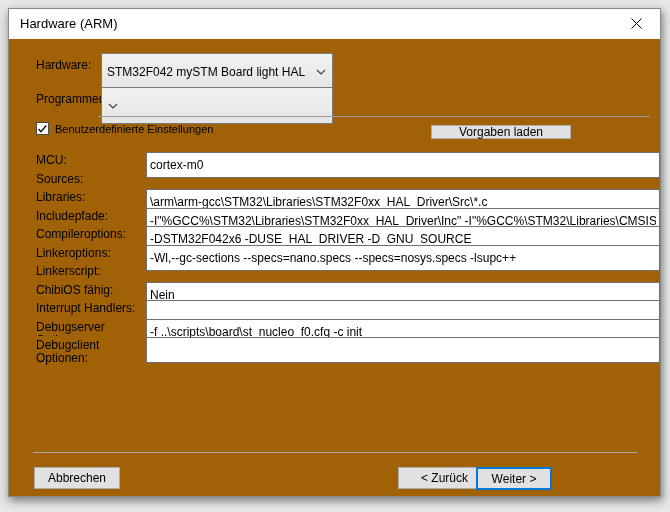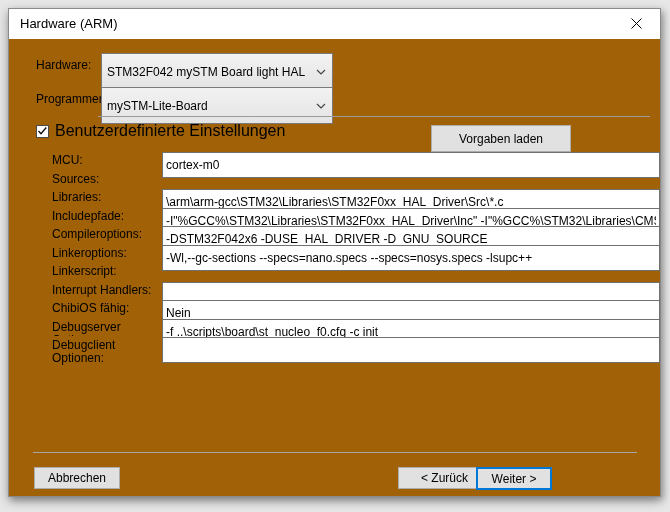--- a/index.html
+++ b/index.html
@@ -32,30 +32,30 @@
     display:flex;align-items:center;cursor:default;
   }
   .combo .combo-text{font-size:12px;padding-left:5px;flex:1;white-space:nowrap;overflow:hidden;}
   .combo .chev{width:22px;display:flex;align-items:center;justify-content:center;}
   .hsep{position:absolute;height:1px;background:#9b9b9b;}
   .checkbox-row{position:absolute;left:27px;top:113px;display:flex;align-items:center;cursor:default;}
   .checkbox{
     width:13px;height:13px;box-sizing:border-box;border:1px solid #4a4a4a;background:#fff;
     display:flex;align-items:center;justify-content:center;
   }
-  .checkbox-label{font-size:16px;margin-left:6px;}
+  .checkbox-label{font-size:11px;margin-left:6px;}
   .btn{
     position:absolute;box-sizing:border-box;background:#e1e1e1;border:1px solid #adadad;
     font-size:12px;color:#000;display:flex;align-items:center;justify-content:center;
     font-family:"Liberation Sans", sans-serif;cursor:pointer;
   }
   .btn.default{border:2px solid #0078d7;}
   .fields{
     position:absolute;left:27px;top:143px;right:0;
-    display:flex;flex-direction:column;gap:1px;margin-left:16px;
+    display:flex;flex-direction:column;gap:1px;
   }
   .field-row{display:flex;height:17.5px;align-items:stretch;}
   .field-label{
     width:110px;flex:0 0 110px;font-size:12px;color:#000;padding-top:2px;line-height:13px;
   }
   .field-label.clip{max-height:19px;overflow:hidden;}
   .field-input{
     flex:1;box-sizing:border-box;border:1px solid #707070;background:#fff;
     font-family:"Liberation Sans", sans-serif;font-size:12px;color:#000;
     padding:12px 3px;margin:0;min-width:0;outline:none;
@@ -84,40 +84,39 @@
     <span class="combo-text">STM32F042 mySTM Board light HAL</span>
     <span class="chev">
       <svg width="10" height="6" viewBox="0 0 10 6">
           <polyline points="1,1 5,5 9,1" fill="none" stroke="#454545" stroke-width="1.2"></polyline>
         </svg>
     </span>
   </div>
 
   <span class="label" style="left:27px;top:83px;">Programmer:</span>
   <div class="combo" style="top:78px;">
-    <span class="combo-text">mySTM-Lite-Board</span>
     <span class="chev">
       <svg width="10" height="6" viewBox="0 0 10 6">
           <polyline points="1,1 5,5 9,1" fill="none" stroke="#454545" stroke-width="1.2"></polyline>
         </svg>
     </span>
   </div>
 
   <div class="hsep" style="left:89px;right:10px;top:107px;"></div>
 
   <div class="checkbox-row">
     <span class="checkbox">
       <svg width="9" height="8" viewBox="0 0 9 8">
           <polyline points="0.5,4 3,6.8 8.3,0.5" fill="none" stroke="#111" stroke-width="1.4"></polyline>
         </svg>
     </span>
     <span class="checkbox-label">Benutzerdefinierte Einstellungen</span>
   </div>
 
-  <div class="btn" style="left:422px;top:116px;width:140px;height:27px;">Vorgaben laden</div>
+  <div class="btn" style="left:422px;top:116px;width:140px;height:14px;">Vorgaben laden</div>
 
   <div class="fields">
       <div class="field-row">
         <div class="field-label">
           <div>MCU:</div>
         </div>
         <input type="text" class="field-input" value="cortex-m0" style="">
       </div>
       <div class="field-row">
         <div class="field-label">
@@ -148,29 +147,29 @@
         </div>
         <input type="text" class="field-input" value="-Wl,--gc-sections --specs=nano.specs --specs=nosys.specs -lsupc++" style="">
       </div>
       <div class="field-row">
         <div class="field-label">
           <div>Linkerscript:</div>
         </div>
       </div>
       <div class="field-row">
         <div class="field-label">
+          <div>ChibiOS fähig:</div>
+        </div>
+        <input type="text" class="field-input" value="Nein" style="">
+      </div>
+      <div class="field-row">
+        <div class="field-label">
           <div>Interrupt Handlers:</div>
         </div>
         <input type="text" class="field-input" style="">
-      </div>
-      <div class="field-row">
-        <div class="field-label">
-          <div>ChibiOS fähig:</div>
-        </div>
-        <input type="text" class="field-input" value="Nein" style="">
       </div>
       <div class="field-row">
         <div class="field-label clip">
           <div>Debugserver</div>
           <div>Optionen:</div>
         </div>
         <input type="text" class="field-input" value="-f ..\scripts\board\st_nucleo_f0.cfg -c init" style="">
       </div>
       <div class="field-row">
         <div class="field-label">

